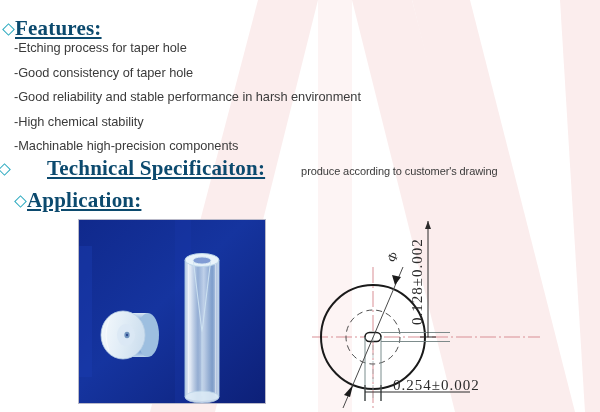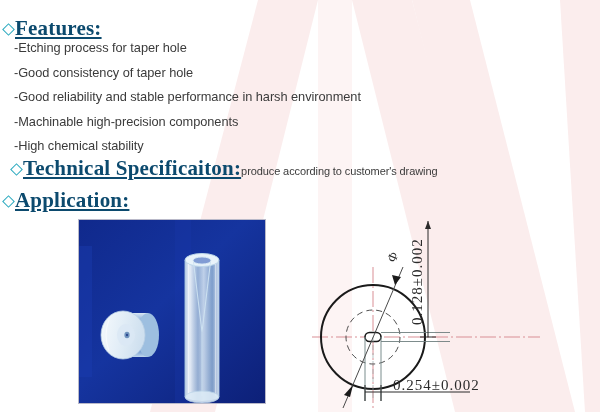--- a/index.html
+++ b/index.html
@@ -55,22 +55,22 @@
     font-family:"Liberation Sans", sans-serif;
     font-size:12.8px;
     color:#3b3b3b;
     white-space:nowrap;
     letter-spacing:-.05px;
   }
 
   #features-hdr{position:absolute;left:4px;top:16px;}
   #feat-list{position:absolute;left:14px;top:40px;}
   #feat-list .bullet{margin-bottom:9.5px;}
-  #spec-hdr{position:absolute;left:12px;top:156px;}
-  #app-hdr{position:absolute;left:4px;top:188px;}
+  #spec-hdr{position:absolute;left:0;top:156px;gap:36px;}
+  #app-hdr{position:absolute;left:16px;top:188px;}
 
   
   #photo{
     position:absolute;left:78px;top:219px;width:186px;height:183px;
     z-index:2;
     border:1px solid #b9b9c9;
     background:#13309a;
     overflow:hidden;
   }
   #photo svg{display:block;}
@@ -118,22 +118,22 @@
 
     <div class="hdr" id="features-hdr">
       <span class="diamond"></span>
       <span class="hdr-label">Features:</span>
     </div>
 
     <div id="feat-list">
       <div class="bullet">-Etching process for taper hole</div>
       <div class="bullet">-Good consistency of taper hole</div>
       <div class="bullet">-Good reliability and stable performance in harsh environment</div>
+      <div class="bullet">-High chemical stability</div>
       <div class="bullet">-Machinable high-precision components</div>
-      <div class="bullet">-High chemical stability</div>
     </div>
 
     <div class="hdr" id="spec-hdr">
       <span class="diamond"></span>
       <span class="hdr-label">Technical Specificaiton:</span>
       <span class="hdr-rest">produce according to customer's drawing</span>
     </div>
 
     <div class="hdr" id="app-hdr">
       <span class="diamond"></span>

